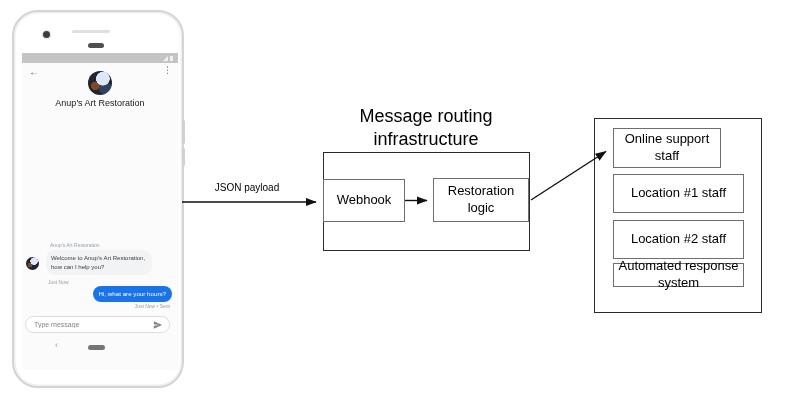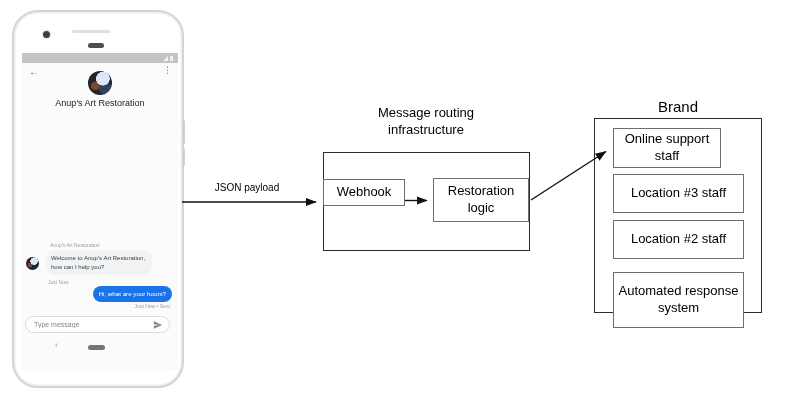--- a/index.html
+++ b/index.html
@@ -59,38 +59,38 @@
     font-size:7px; color:#3c4043; font-family:"Liberation Sans",sans-serif; min-width:0;}
   .composer input::placeholder{color:#80868b;}
   .send-svg{flex:0 0 auto; display:block;}
 
   .nav-back{left:33px; top:288px; font-size:9px; color:#9e9e9e; line-height:1;}
   .nav-home{left:66px; top:292px; width:17px; height:5px; border-radius:3px; background:#757575;}
 
   
   .dg-label{font-size:10px; color:#000; text-align:center;}
   .payload-label{left:186px; top:182px; width:122px;}
-  .routing-title{left:346px; top:105px; width:160px; font-size:13px; line-height:1.27; text-align:center;}
+  .routing-title{left:346px; top:105px; width:160px; font-size:18px; line-height:1.27; text-align:center;}
   .brand-title{left:628px; top:98px; width:100px; font-size:15px; text-align:center;}
 
   .box{position:absolute; background:#fff; box-sizing:border-box;
     display:flex; align-items:center; justify-content:center; text-align:center;
     font-size:13px; line-height:1.3; color:#000; z-index:2;}
   .outer-box{border:1.5px solid #2b2b2b; background:transparent; z-index:1;}
   .inner-box{border:1.5px solid #6e6e6e;}
 
   .routing-container{left:323px; top:152px; width:207px; height:99px;}
-  .webhook-box{left:323px; top:179px; width:82px; height:27px;}
+  .webhook-box{left:323px; top:179px; width:82px; height:43px;}
   .destination-box{left:433px; top:178px; width:96px; height:44px;}
 
   .brand-container{left:594px; top:118px; width:168px; height:195px;}
   .brand-box1{left:613px; top:128px; width:108px; height:40px;}
   .brand-box2{left:613px; top:174px; width:131px; height:39px;}
   .brand-box3{left:613px; top:220px; width:131px; height:39px;}
-  .brand-box4{left:613px; top:272px; width:131px; height:56px;}
+  .brand-box4{left:613px; top:263px; width:131px; height:24px;}
 
   .arrow-layer{left:0; top:0; width:785px; height:401px; z-index:5; pointer-events:none;}
 </style>
 </head>
 <body>
 
 <div id="canvas">
 
   <div class="abs phone">
     <div class="abs camera-dot"></div>
@@ -124,29 +124,28 @@
         </svg>
       </div>
 
       <div class="abs nav-back">‹</div>
       <div class="abs nav-home"></div>
     </div>
   </div>
 
   <div class="abs dg-label payload-label">JSON payload</div>
   <div class="abs routing-title">Message routing infrastructure</div>
-  <div class="abs brand-title">Brand</div>
 
   <div class="box outer-box routing-container"></div>
   <div class="box inner-box webhook-box">Webhook</div>
   <div class="box inner-box destination-box">Restoration logic</div>
 
   <div class="box outer-box brand-container"></div>
   <div class="box inner-box brand-box1">Online support staff</div>
-  <div class="box inner-box brand-box2">Location #3 staff</div>
+  <div class="box inner-box brand-box2">Location #1 staff</div>
   <div class="box inner-box brand-box3">Location #2 staff</div>
   <div class="box inner-box brand-box4">Automated response system</div>
 
   <svg class="abs arrow-layer" width="785" height="401" viewBox="0 0 785 401">
     <defs>
       <marker id="ah" markerWidth="9" markerHeight="7" refX="7.5" refY="3" orient="auto">
         <path d="M0,0 L8,3 L0,6 Z" fill="#111"></path>
       </marker>
     </defs>
     <line x1="182" y1="202" x2="316" y2="202" stroke="#111" stroke-width="1.4" marker-end="url(#ah)"></line>

